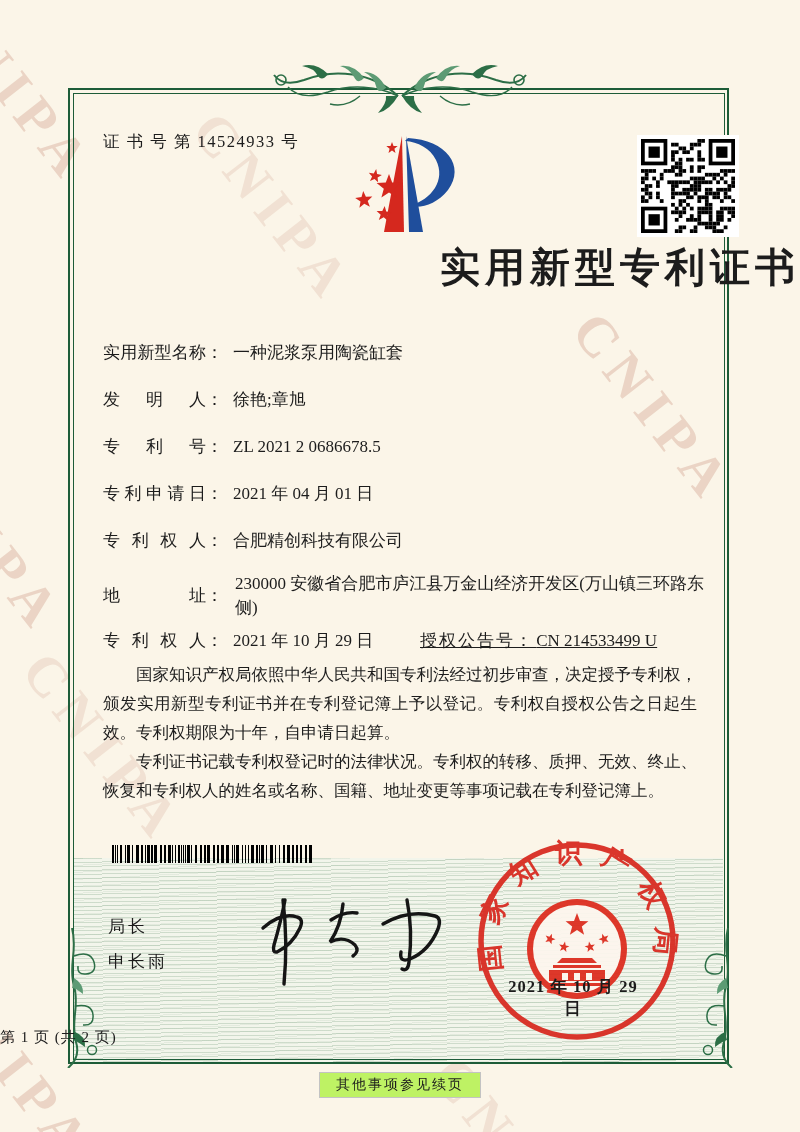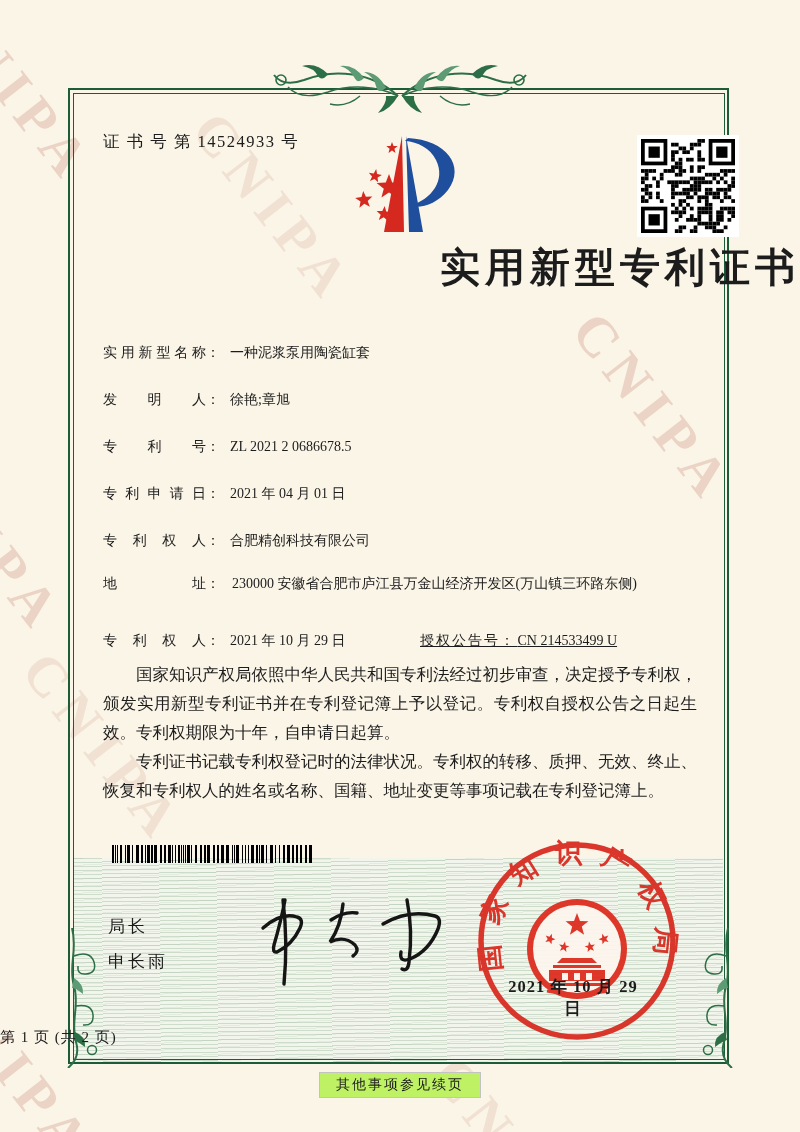--- a/index.html
+++ b/index.html
@@ -18,21 +18,21 @@
   .waveband{position:absolute;left:73px;top:858px;width:650px;height:204px;z-index:2;
     background:
       repeating-linear-gradient(179deg, rgba(122,160,128,.30) 0px, rgba(122,160,128,.30) 1px, rgba(0,0,0,0) 1px, rgba(0,0,0,0) 4px),
       repeating-linear-gradient(177deg, rgba(122,160,128,.12) 0px, rgba(122,160,128,.12) 1px, rgba(0,0,0,0) 1px, rgba(0,0,0,0) 7px),
       #f2f5eb;}
   .content{position:absolute;inset:0;z-index:3;}
   
   .certno{position:absolute;left:103px;top:131px;font-size:16.5px;letter-spacing:1.5px;}
   .title{position:absolute;left:0;top:240px;width:100%;text-align:right;font-size:40px;
          font-weight:bold;letter-spacing:5px;}
-  .row{position:absolute;left:103px;font-size:14px;display:flex;align-items:flex-end;line-height:24px;}
+  .row{position:absolute;left:103px;font-size:17px;display:flex;align-items:center;line-height:24px;}
   .lab{display:inline-block;width:103px;text-align:justify;text-align-last:justify;}
   .val{margin-left:10px;white-space:nowrap;}
   .val.wrap{white-space:normal;width:482px;margin-left:12px;}
   .grant2{position:absolute;left:317px;top:0;white-space:nowrap;text-decoration:underline;}
   .para{position:absolute;left:103px;width:594px;font-size:16.5px;line-height:29px;
         text-indent:2em;text-align:justify;}
   .officer{position:absolute;left:108px;font-size:17px;font-family:Liberation Mono, monospace;letter-spacing:3px;}
   .sealdate{position:absolute;left:498px;top:976px;width:150px;text-align:center;
             font-size:16.5px;font-weight:bold;letter-spacing:1px;z-index:4;}
   .pagenote{position:absolute;left:0;top:1028px;width:100%;text-align:left;font-size:15px;letter-spacing:1px;}

